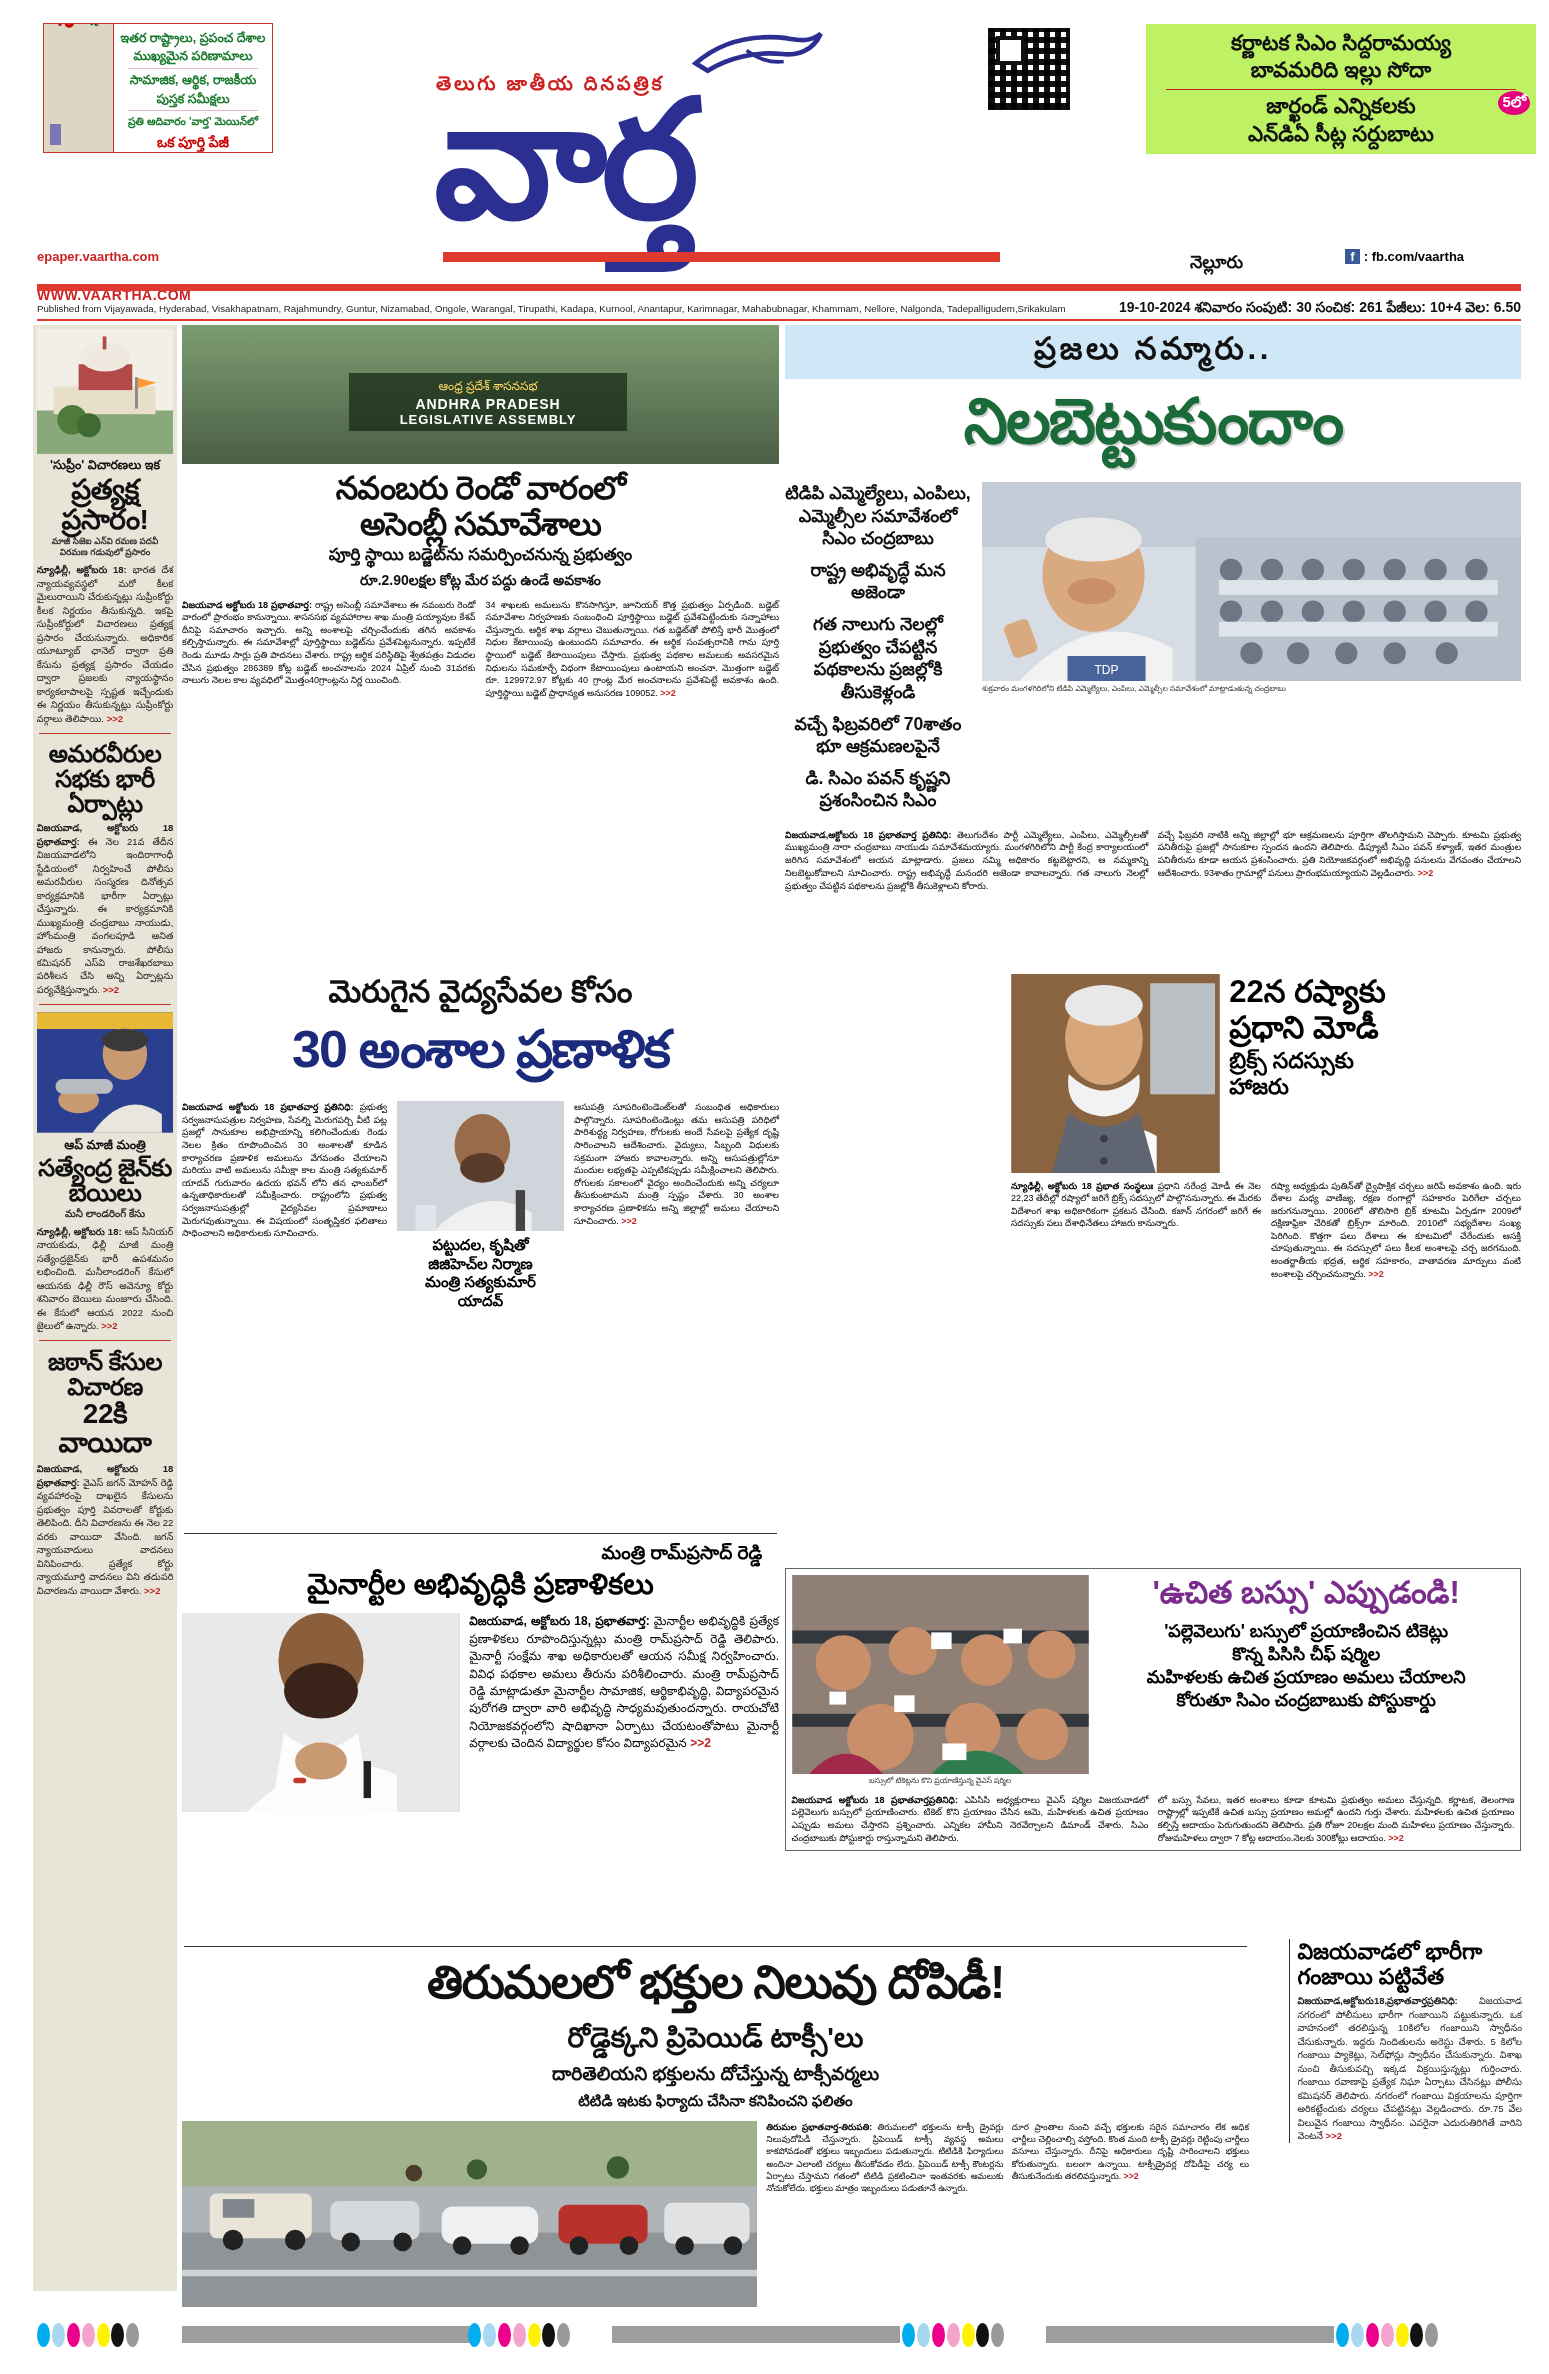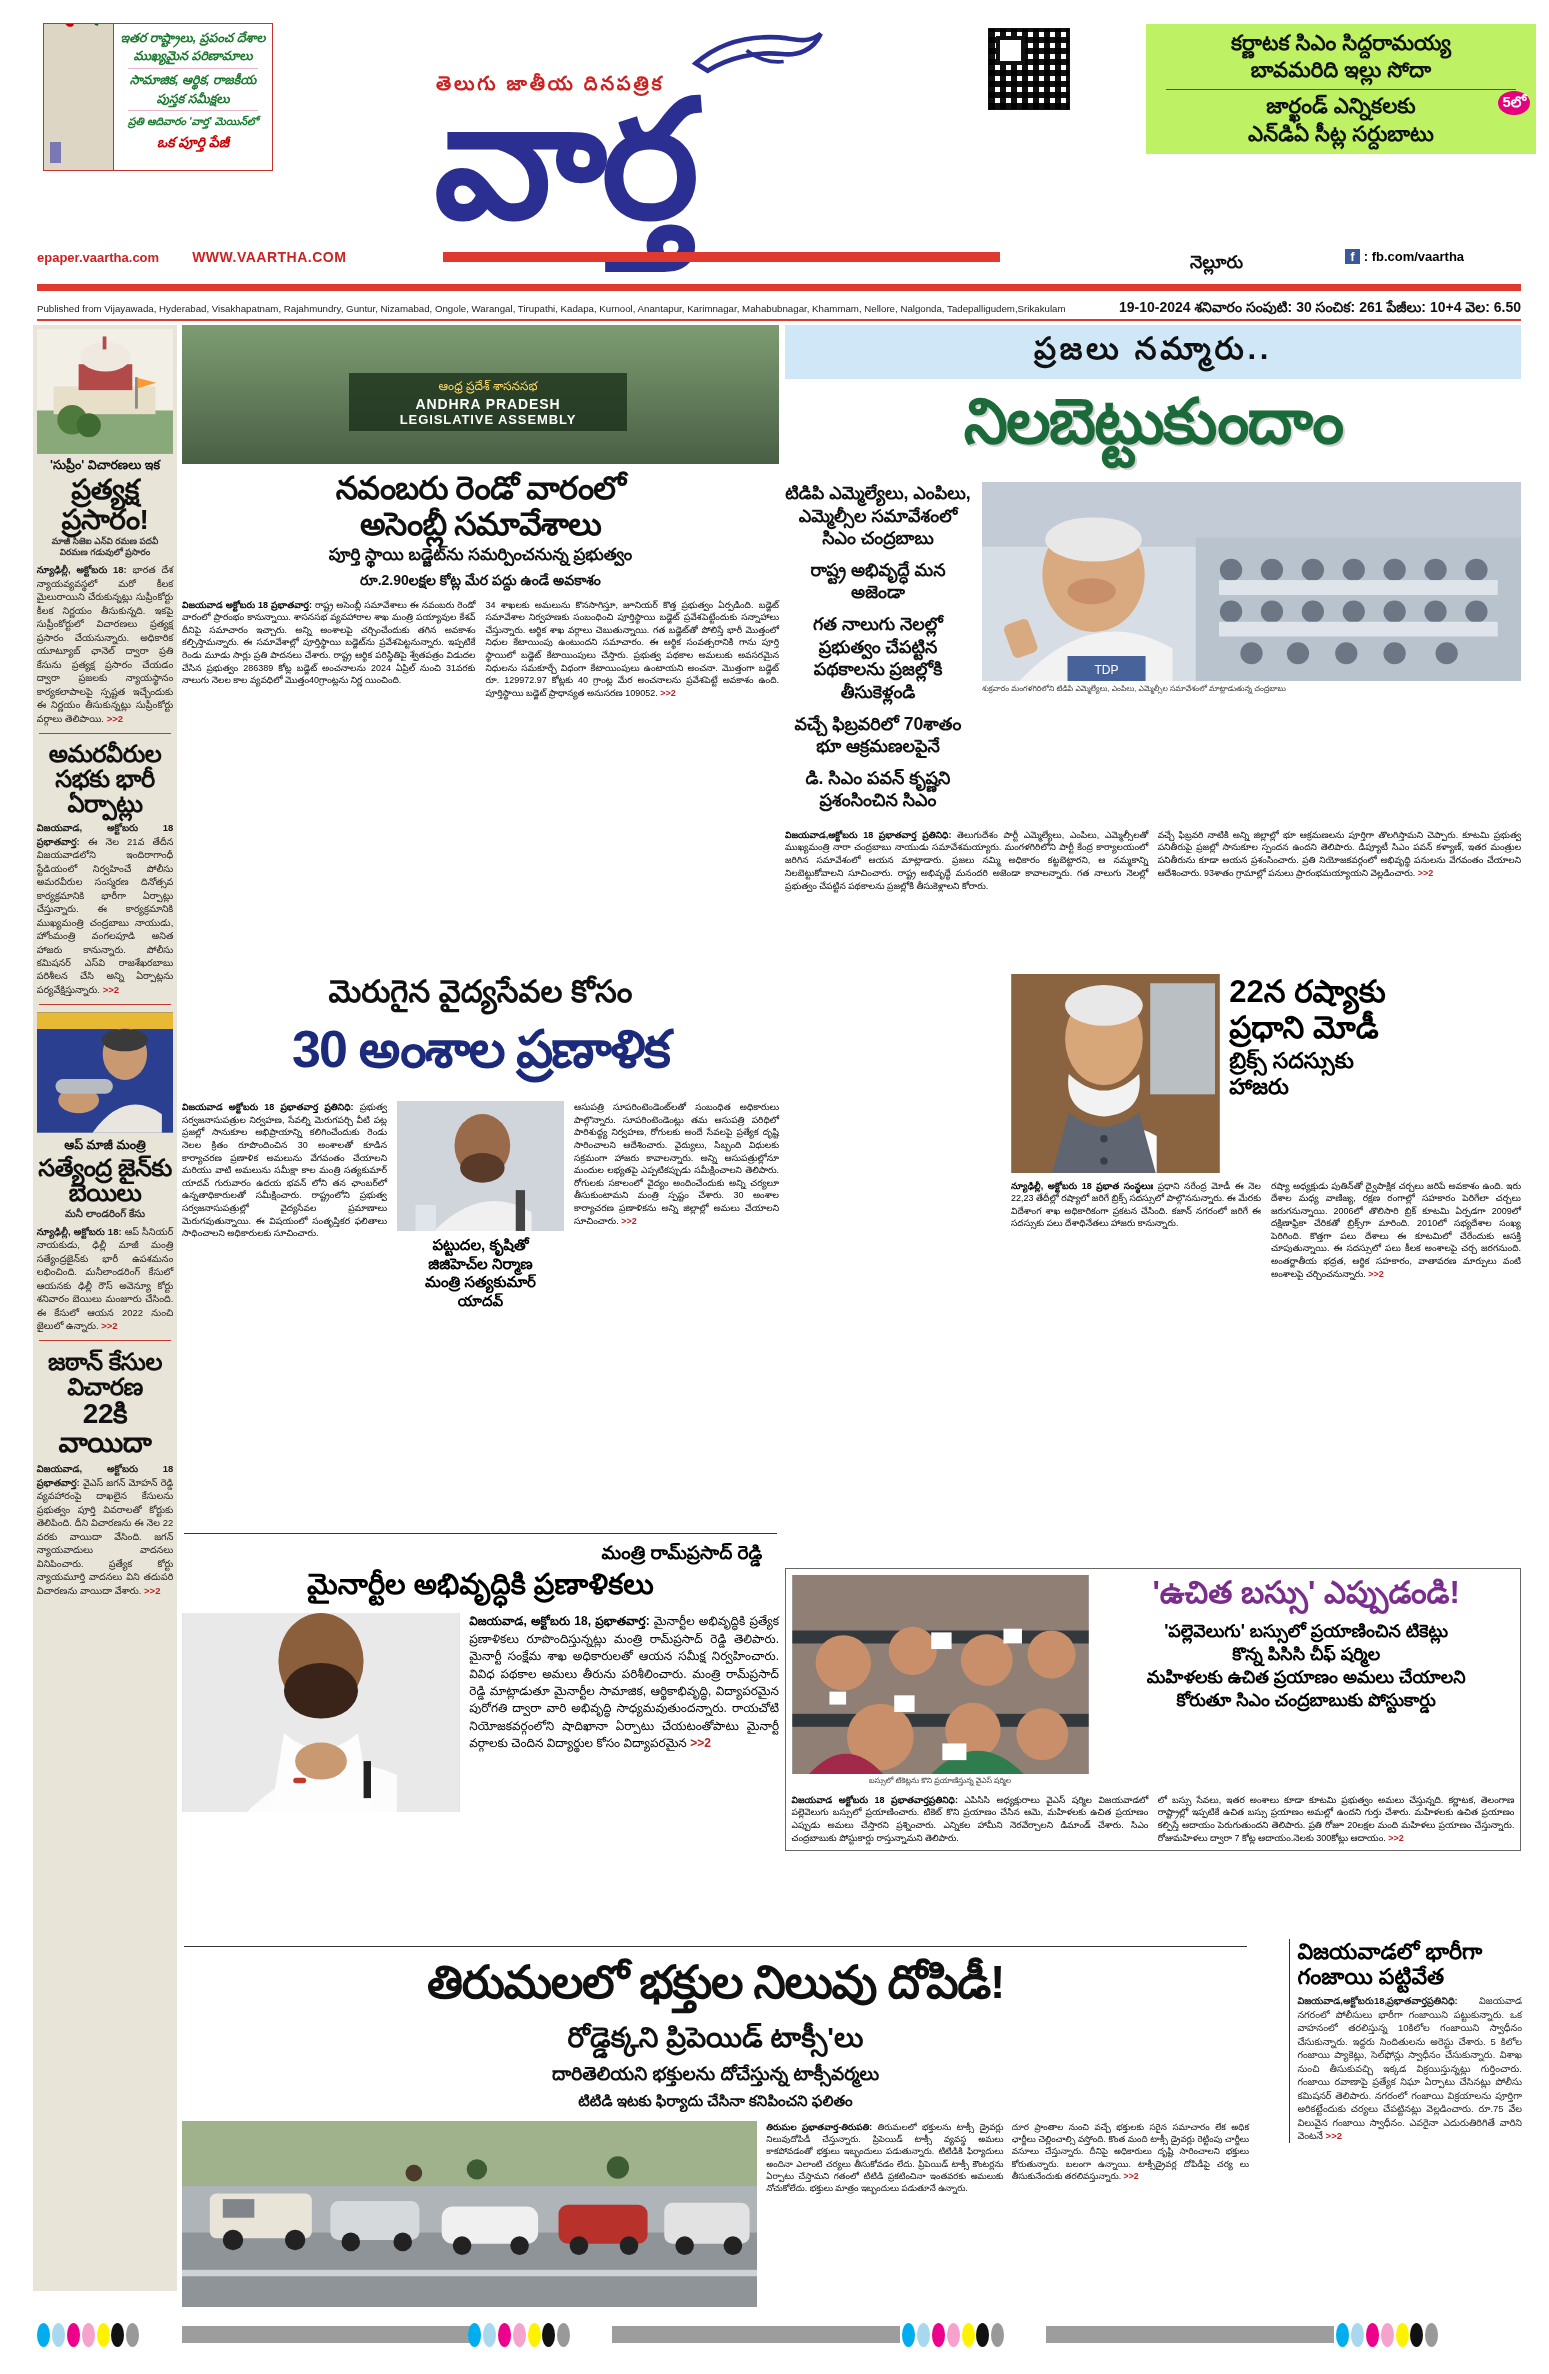--- a/index.html
+++ b/index.html
@@ -9,22 +9,22 @@
     font-family: "Liberation Sans", sans-serif;
     overflow: hidden;
   }
   .page { position: relative; width: 1550px; height: 2375px; background: #fff; }
 
   
   .masthead { position: relative; height: 278px; width: 1550px; }
 
   .promo-box {
     position: absolute; left: 43px; top: 23px;
-    width: 230px; height: 148px;
-    border: 1.4px solid #c9302c; display: flex; background: #fff; font-style: italic;
+    width: 230px; height: 130px;
+    border: 1.4px solid #c9302c; display: flex; background: #fff;
   }
   .promo-strip {
     width: 70px; background: #ddd6c4; position: relative; overflow: hidden;
     border-right: 0.9px solid #c9302c;
   }
   .promo-strip .vtext {
     position: absolute; left: 3.7px; top: 3.7px;
     transform: rotate(-90deg); transform-origin: left top;
     white-space: nowrap; color: #cc0000; font-weight: bold; font-size: 28px;
     letter-spacing: -0.9px;
@@ -72,21 +72,21 @@
     background: #bef264; padding: 5.6px 7.4px; text-align: center;
   }
   .topbox .tl { font-size: 21.3px; font-weight: bold; color: #111; line-height: 1.3; }
   .topbox hr { border:none; border-top: 1.9px solid #b22; margin: 3.7px 13px; }
   .pagebadge {
     position: absolute; right: 5.6px; top: 67px; width: 32px; height: 24px;
     background: #e6007e; color: #fff; border-radius: 50%;
     font-size: 15px; font-weight: bold; display:flex; align-items:center; justify-content:center;
   }
 
-  .urlrow { position: absolute; left: 37px; top: 249px; display: flex; gap: 33px; align-items: baseline; }
+  .urlrow { position: absolute; left: 37px; top: 249px; display: flex; gap: 23px; align-items: baseline; flex-direction: column; }
   .urlrow .u1 { color: #cc2222; font-size: 13px; font-weight: bold; }
   .urlrow .u2 { color: #cc2222; font-size: 14px; font-weight: bold; letter-spacing: 0.5px; }
 
   .edition { position: absolute; left: 1190px; top: 252px; font-size: 17.6px; font-weight: bold; color:#111;}
   .fblink { position: absolute; left: 1345px; top: 249px; display:flex; align-items:center; gap:3.7px; font-size:13px; font-weight:bold;}
   .fbicon { width:15px;height:15px;background:#3b5998;color:#fff;font-size:12px;font-weight:bold;display:flex;align-items:center;justify-content:center;}
 
   .redbar { position: absolute; left: 37px; top: 284px; width: 1484px; height: 6.5px; background: #e03a2f; }
 
   .pubrow { position: absolute; left: 37px; top: 299px; width: 1484px; display:flex; justify-content: space-between; align-items: baseline;}

